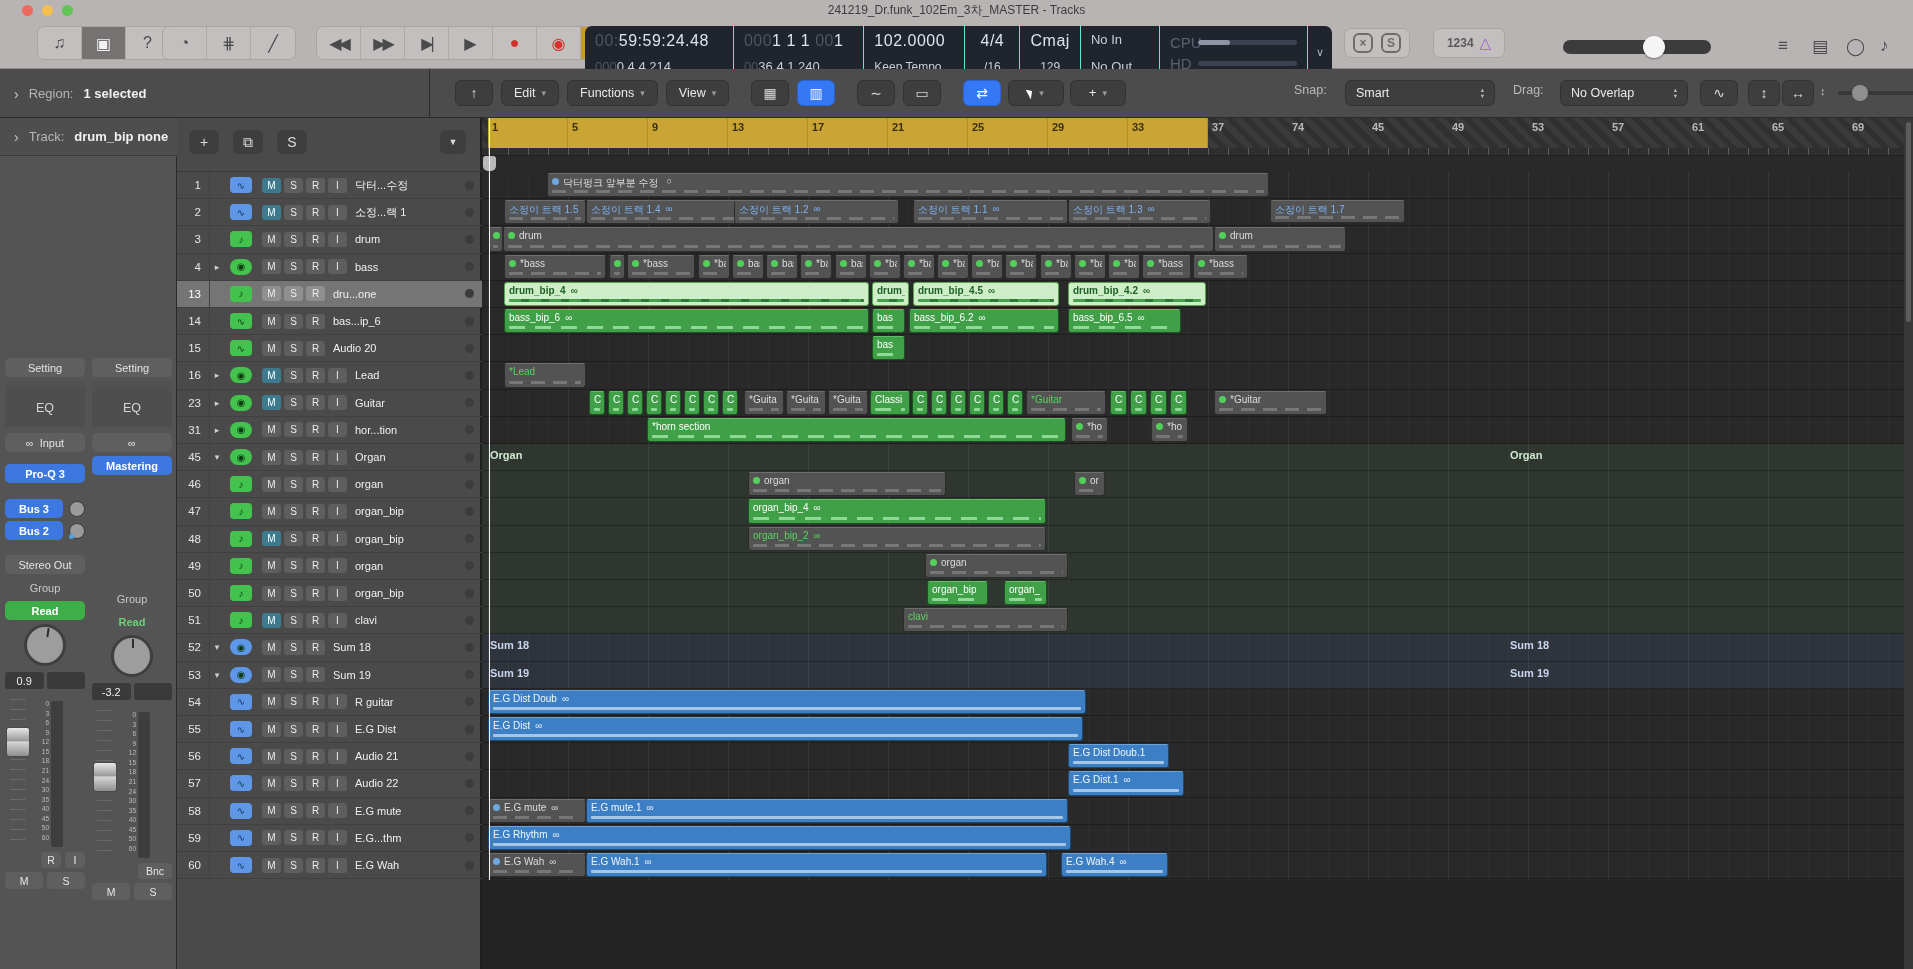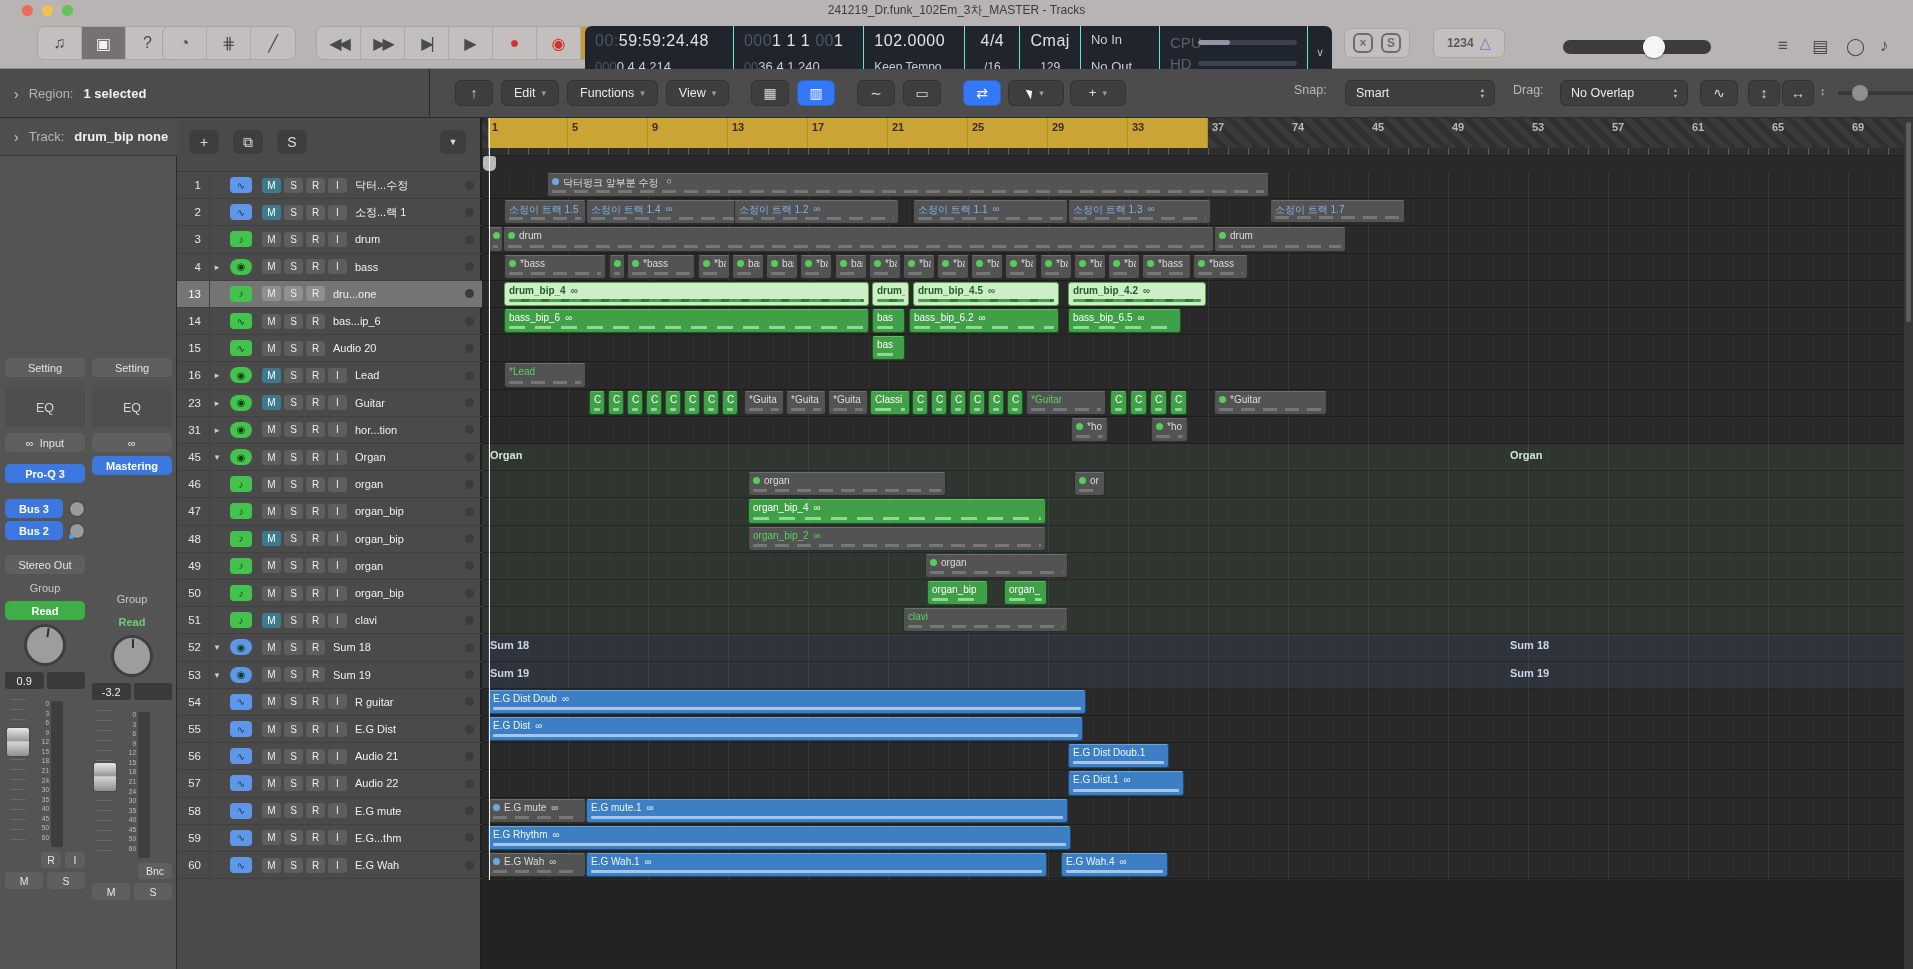--- a/index.html
+++ b/index.html
@@ -1110,20 +1110,24 @@
             <span class="rl">Cl</span>
             <div class="wave"></div>
           </div>
           <div class="region gray" style="left: 732px; width: 113px; height: 24.2px;">
             <span class="dot g"></span>
             <span class="rl">*Guitar</span>
             <div class="wave"></div>
           </div>
         </div>
         <div class="arow" style="top: 244.8px; height: 27.2px;">
+          <div class="region green" style="left: 165px; width: 419px; height: 24.2px;">
+            <span class="rl">*horn section</span>
+            <div class="wave"></div>
+          </div>
           <div class="region gray" style="left: 589px; width: 37px; height: 24.2px;">
             <span class="dot g"></span>
             <span class="rl">*ho</span>
             <div class="wave"></div>
           </div>
           <div class="region gray" style="left: 669px; width: 37px; height: 24.2px;">
             <span class="dot g"></span>
             <span class="rl">*ho</span>
             <div class="wave"></div>
           </div>

